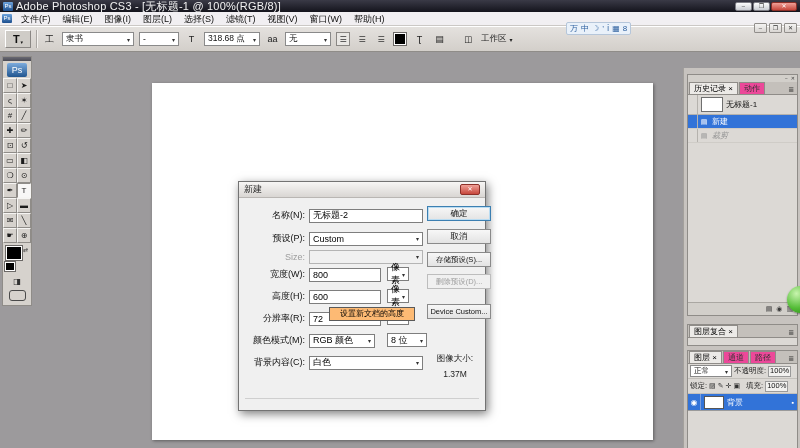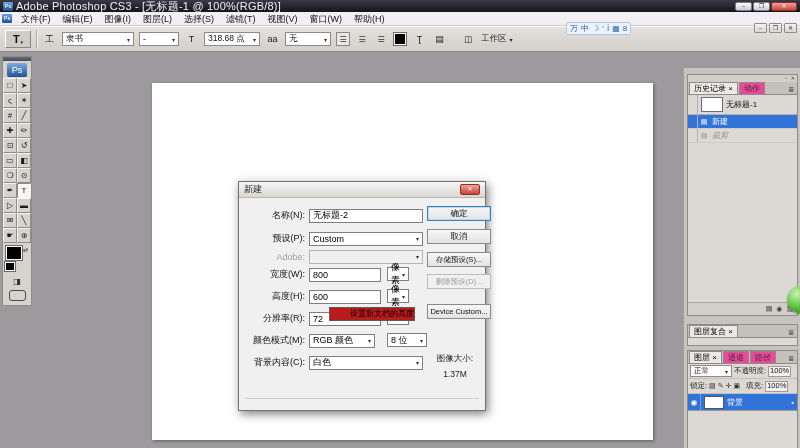--- a/index.html
+++ b/index.html
@@ -124,22 +124,22 @@
     border:1px solid #8a8a8a;border-radius:0;font-size:8.5px;text-align:center;line-height:13px;color:#111}
   .dbtn.default{border-color:#3c7fb1;box-shadow:0 0 0 1px #b9dcf2 inset}
   .dbtn.disabled{color:#a0a0a0;border-color:#bdbdbd;background:#f0f0f0}
   .dbtn.small-text{font-size:7.5px}
   .dimg-label{position:absolute;left:188px;width:56px;text-align:center;font-size:8.5px;color:#222}
   .adv-toggle{width:11px;height:11px;border:1px solid #8a8a8a;border-radius:2px;background:#f3f3f3;
     font-size:7px;line-height:9px;text-align:center;color:#333;margin-right:4px;transform:none}
   .adv-toggle span{display:inline-block;transform:rotate(90deg)}
   .adv-line{flex:1;height:1px;background:#c4c4c4;margin-left:5px;width:120px} 
   .dsep2{position:absolute;left:6px;right:6px;top:216px;border-top:1px solid #cfcfcf}
-  .tooltip{position:absolute;left:90px;top:125px;width:86px;height:14px;background:#b91c1c;
-    border:1px solid #5a5a5a;font-size:8px;line-height:12px;text-align:right;color:#000;z-index:5;white-space:nowrap}
+  .tooltip{position:absolute;left:90px;top:125px;width:86px;height:14px;background:#fdba74;
+    border:1px solid #5a5a5a;font-size:8px;line-height:12px;text-align:center;color:#000;z-index:5;white-space:nowrap}
   
   .ball{position:absolute;left:787px;top:286px;width:27px;height:27px;border-radius:50%;z-index:40;
     background:radial-gradient(circle at 35% 28%,#c8f4ae,#55bd38 55%,#2c8d16 90%);box-shadow:0 1px 2px rgba(0,0,0,.4)}
 </style>
 </head>
 <body>
 
 <div class="titlebar">
   <span class="app-badge">Ps</span>
   <span class="t-text">Adobe Photoshop CS3 - [无标题-1 @ 100%(RGB/8)]</span>
@@ -353,21 +353,21 @@
 
   <div class="drow" style="top:49px">
     <span class="dlabel">预设(P):</span>
     <span class="dselect w114">
       <span>Custom</span>
       <span class="caret">▾</span>
     </span>
   </div>
 
   <div class="drow" style="top:67px">
-    <span class="dlabel dis">Adobe:</span>
+    <span class="dlabel dis">Size:</span>
     <span class="dselect dis w114">
       <span class="caret">▾</span>
     </span>
   </div>
 
   <div class="drow" style="top:85px">
     <span class="dlabel">宽度(W):</span>
     <span class="dinput w68">
       <span>800</span>
     </span>

